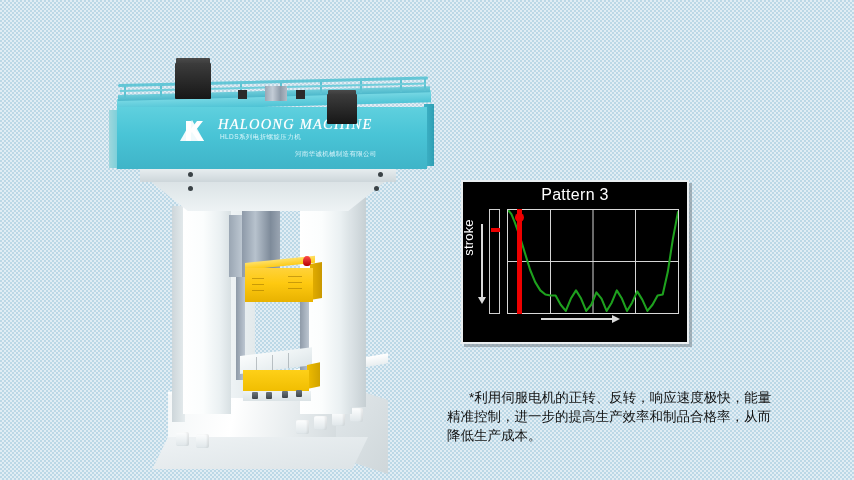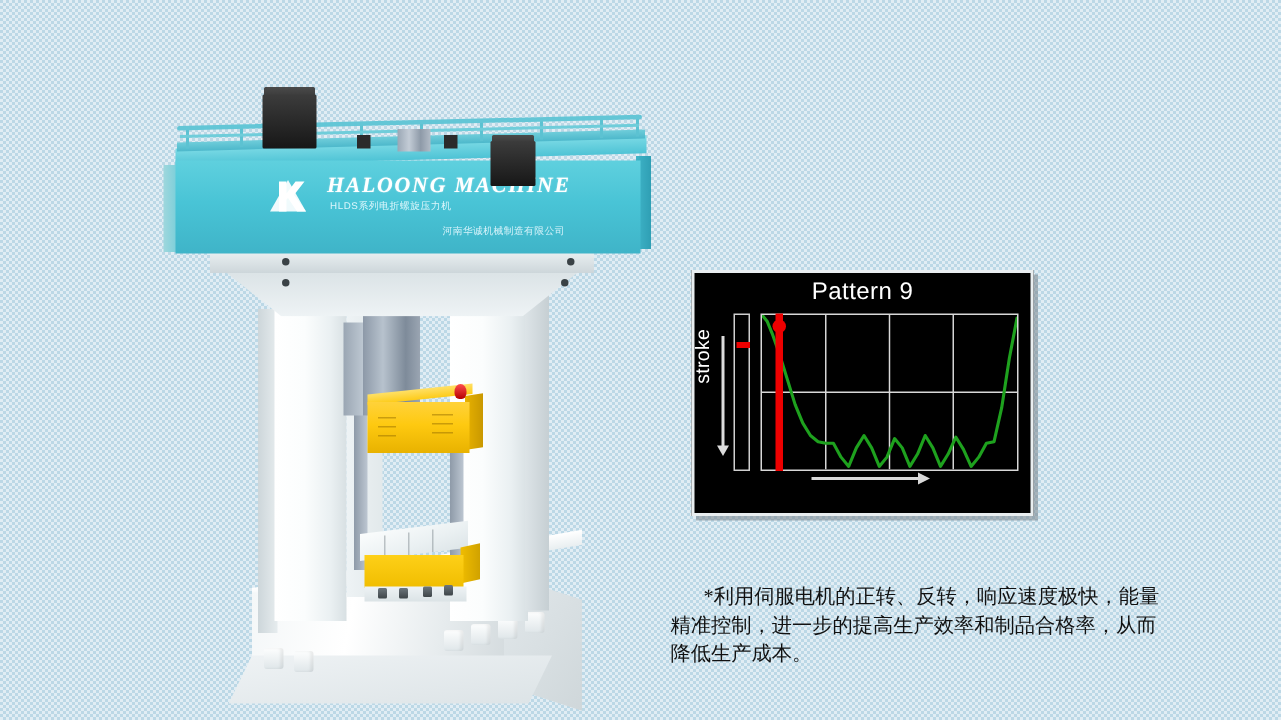--- a/index.html
+++ b/index.html
@@ -107,21 +107,21 @@
   
   .logo-wrap {
     position: absolute; left: 178px; top: 114px; width: 250px; height: 42px;
   }
   .logo-mark {
     position: absolute; left: 0; top: 3px; width: 32px; height: 26px;
   }
   .logo-title {
     position: absolute; left: 40px; top: 2px;
     font-family: "Liberation Serif", serif;
-    font-style: italic; font-weight: bold;
+    font-style: italic; font-weight: normal;
     font-size: 14.5px; letter-spacing: 1.2px;
     color: #ffffff; white-space: nowrap;
     text-shadow: 0 0 1px rgba(255,255,255,.6);
   }
   .logo-sub {
     position: absolute; left: 42px; top: 19px;
     font-size: 6.5px; letter-spacing: .4px;
     color: #e8fbff; white-space: nowrap; opacity: .92;
   }
   .logo-company {
@@ -307,21 +307,21 @@
   #time-label {
     position: absolute; left: 0; top: 140px; width: 100%;
     text-align: center; color: #ffffff; font-size: 16px;
   }
 
   
   #caption {
     position: absolute; left: 447px; top: 388px; width: 330px;
     color: #111111; font-size: 13.5px; line-height: 1.42;
     text-indent: 22px;
-    font-family: Liberation Serif, serif;
+    font-family: Liberation Sans, sans-serif;
   }
 </style>
 </head>
 <body>
 
 <div id="stage">
 
   <div id="machine">
 
     <div class="base-top-lip"></div>
@@ -411,21 +411,21 @@
     <div class="motor" style="left:175px;top:63px;width:36px;height:36px;"></div>
     <div class="motor-cap" style="left:328px;top:90px;width:28px;height:8px;"></div>
     <div class="motor" style="left:327px;top:94px;width:30px;height:30px;"></div>
     <div class="vent-box"></div>
     <div class="small-blk" style="left:238px;top:90px;"></div>
     <div class="small-blk" style="left:296px;top:90px;"></div>
   </div>
 
   <div id="panel">
 
-    <div id="panel-title">Pattern 9</div>
+    <div id="panel-title">Pattern 3</div>
 
     <div id="stroke-label">stroke</div>
     <div id="stroke-arrow"></div>
 
     <div id="stroke-bar">
       <div id="stroke-bar-mark"></div>
     </div>
 
     <div id="plot">
       <svg viewBox="0 0 172 105" preserveAspectRatio="none" aria-hidden="true">

